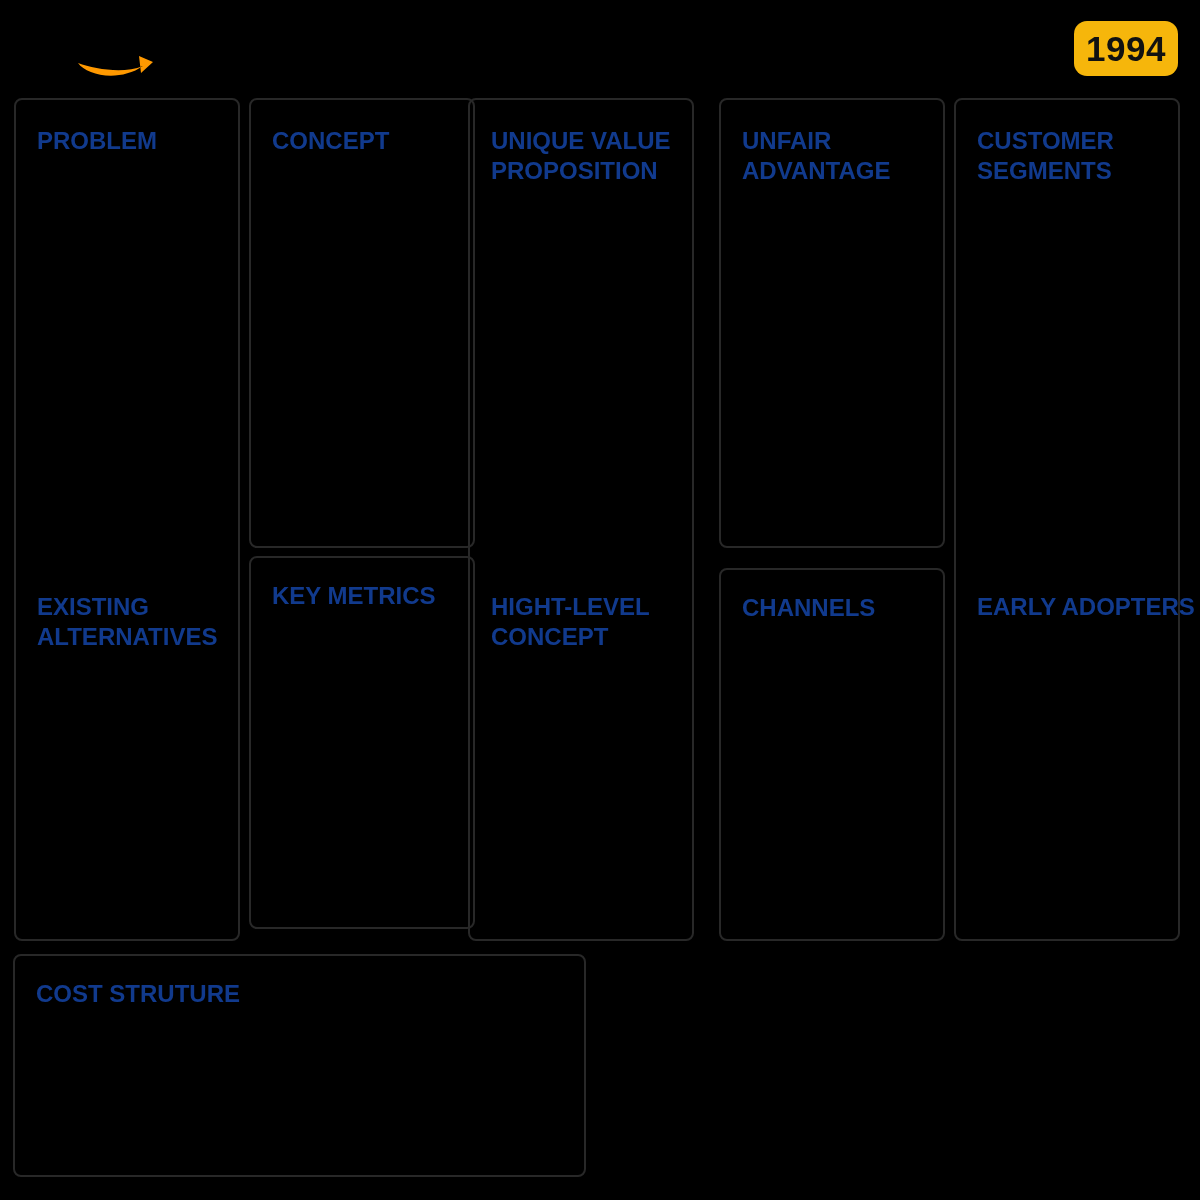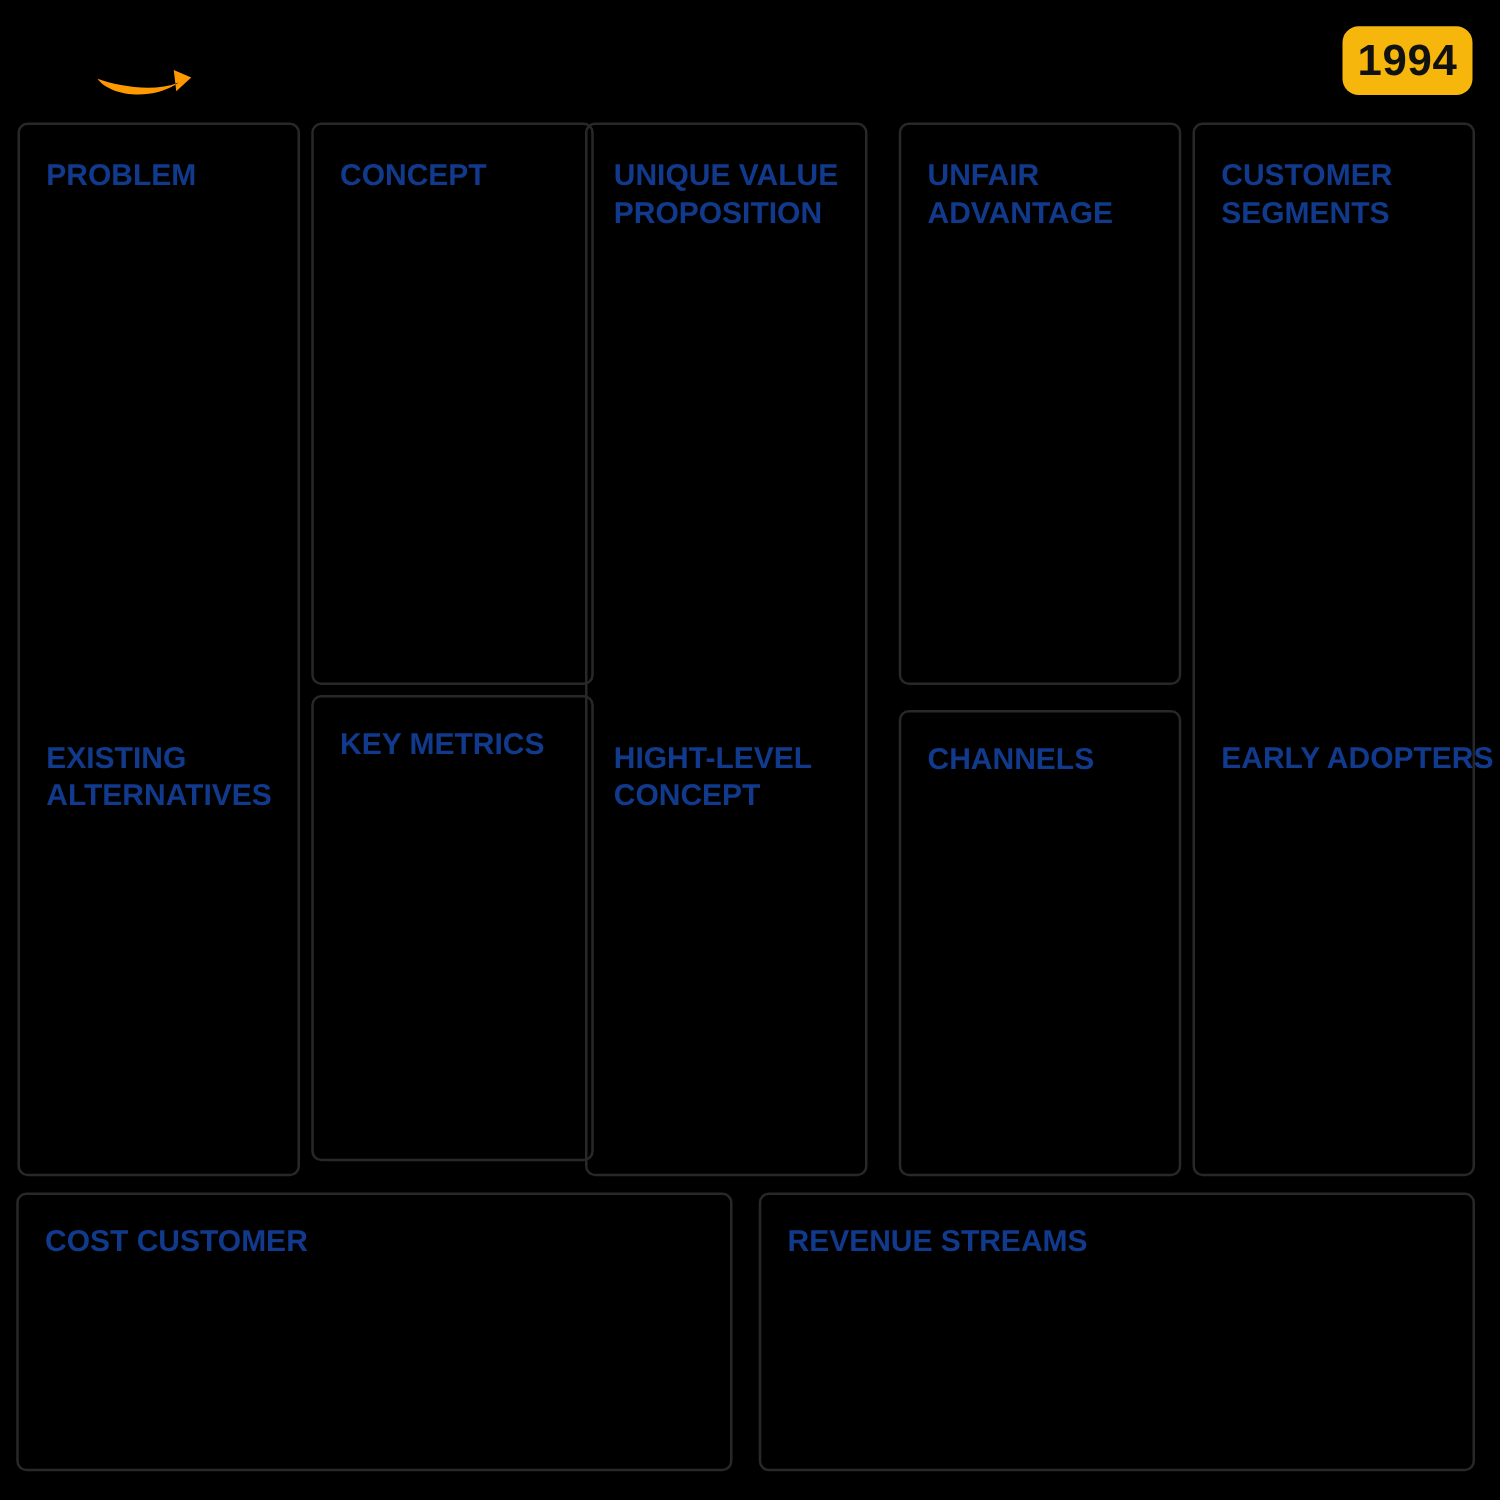--- a/index.html
+++ b/index.html
@@ -114,20 +114,17 @@
 
   <div class="box box-keymetrics">
     <h2 class="box-title row2">KEY METRICS</h2>
   </div>
 
   <div class="box box-channels">
     <h2 class="box-title row2">CHANNELS</h2>
   </div>
 
   <div class="box box-cost">
-    <h2 class="box-title row2">COST CUSTOMER</h2>
+    <h2 class="box-title row2">COST STRUTURE</h2>
   </div>
 
-  <div class="box box-revenue">
-    <h2 class="box-title row2">REVENUE STREAMS</h2>
-  </div>
 
 </div>
 
 </body></html>

